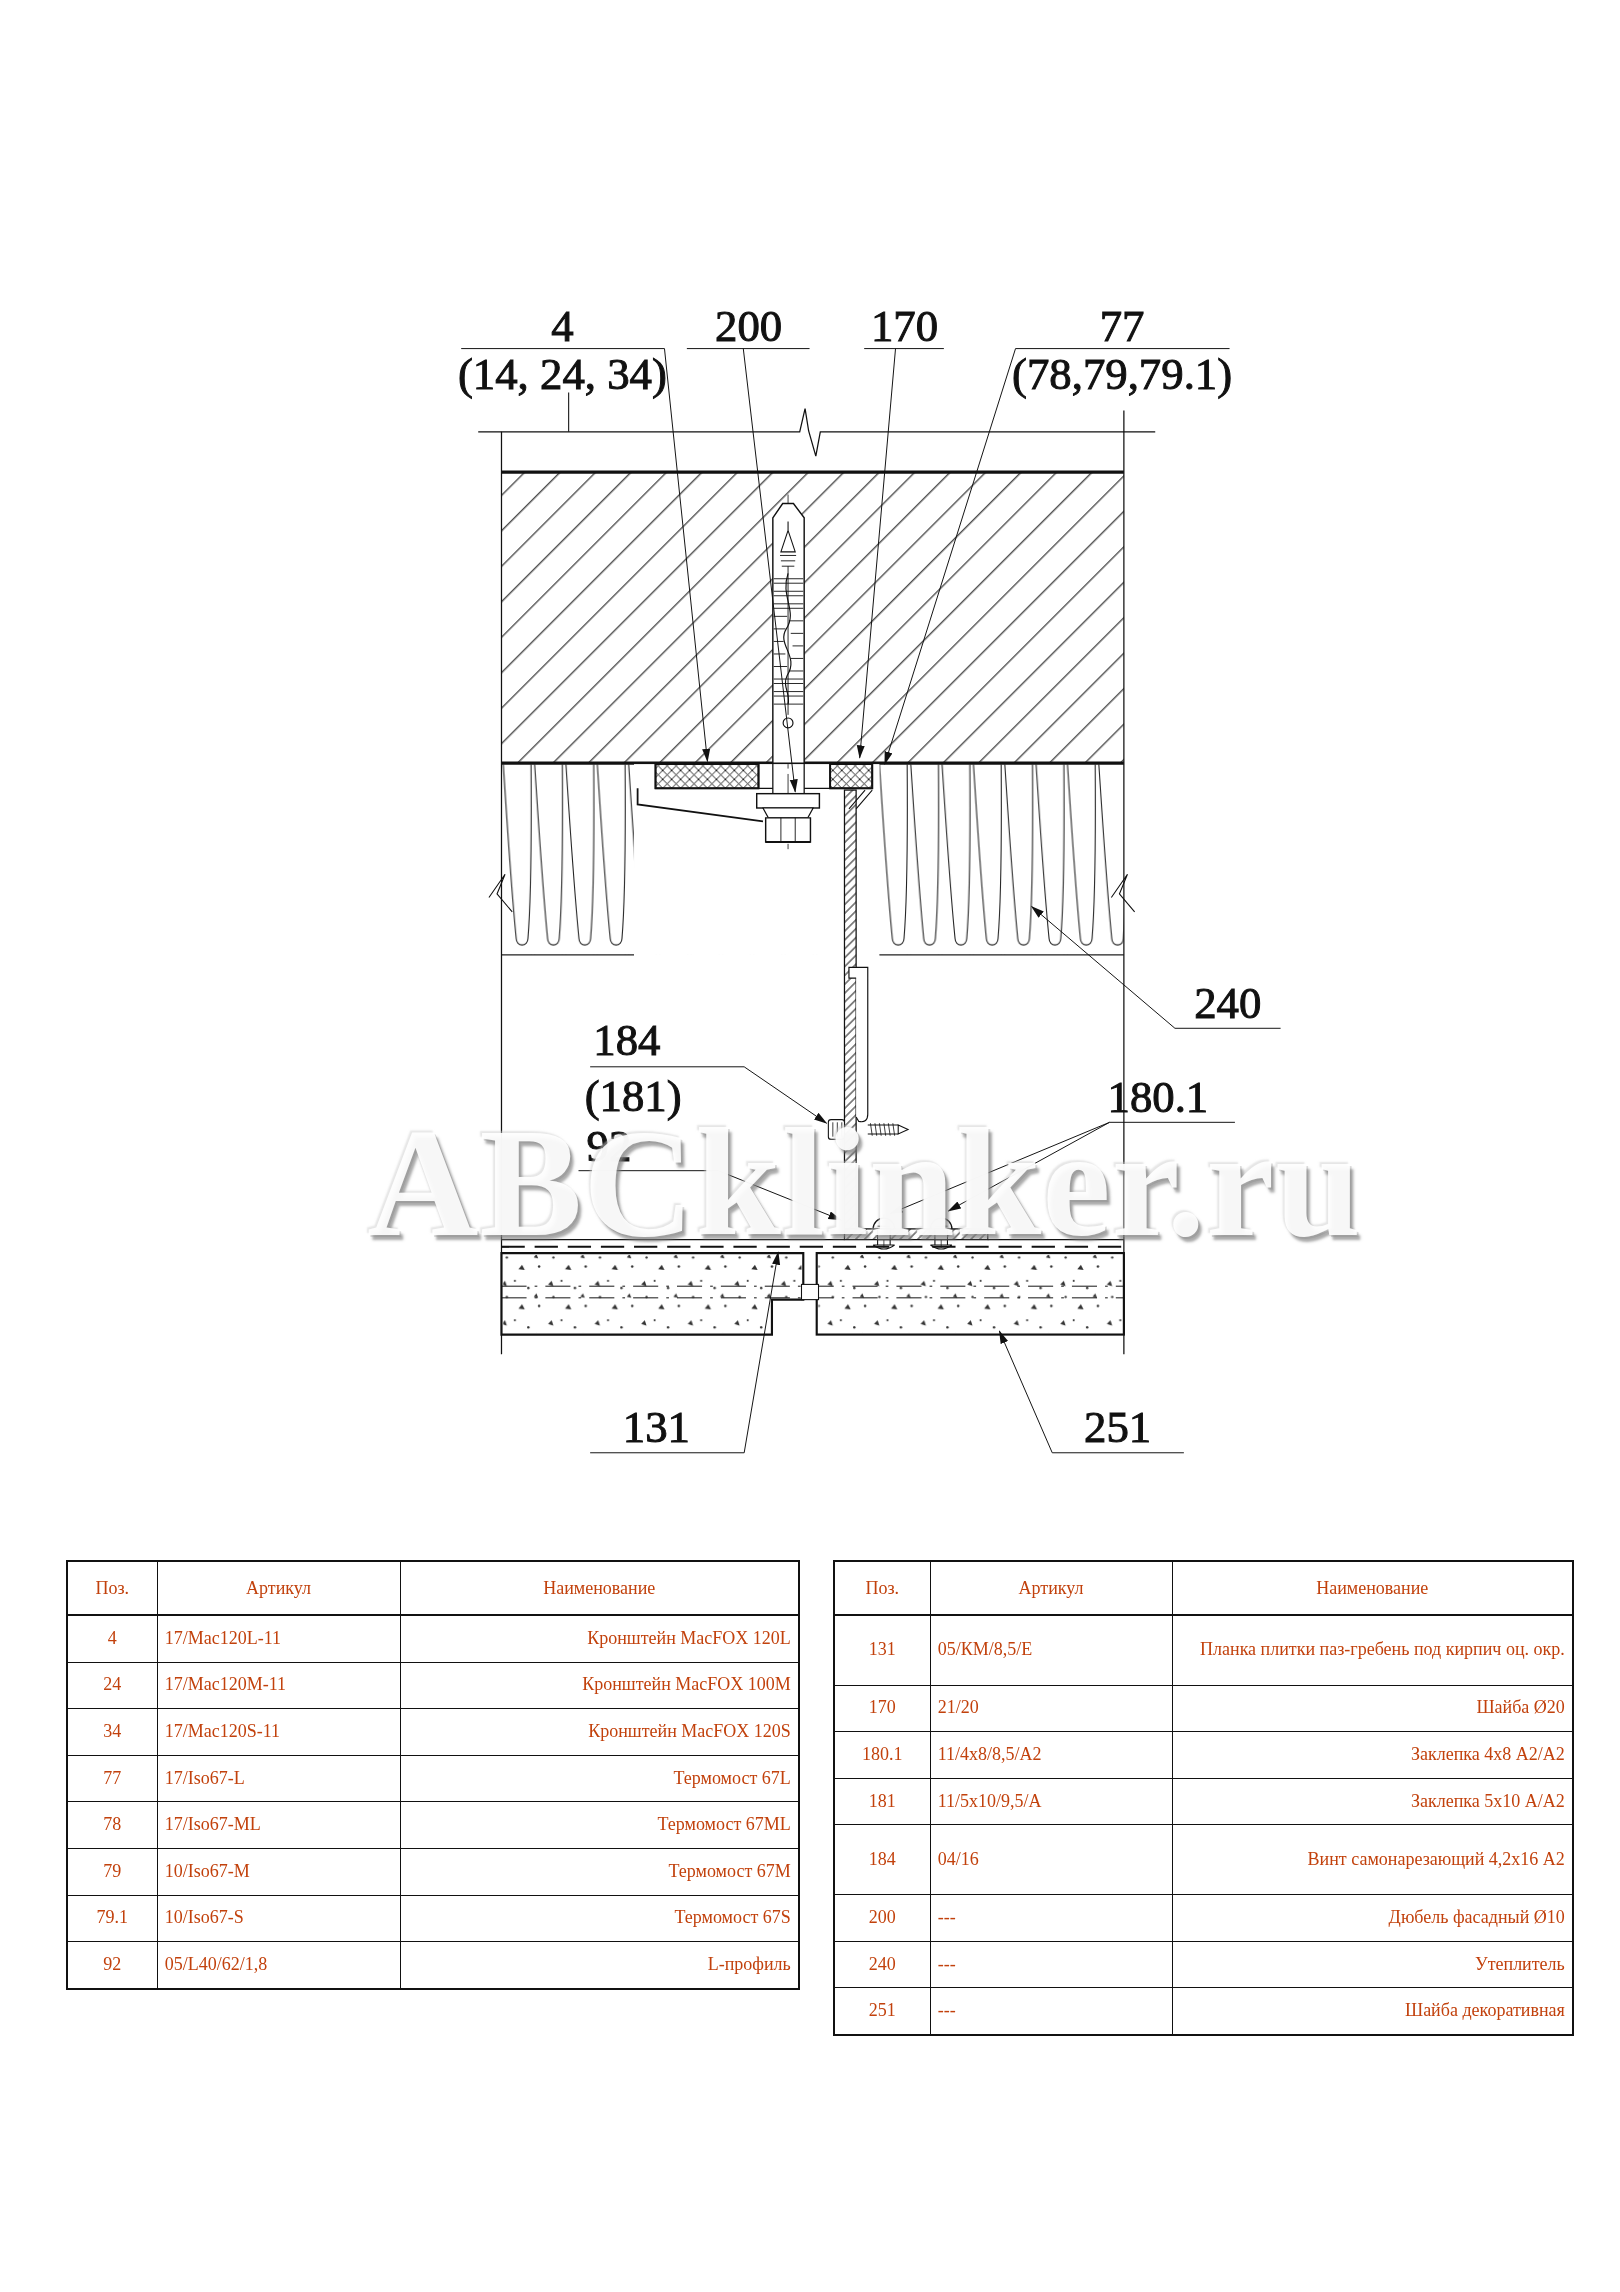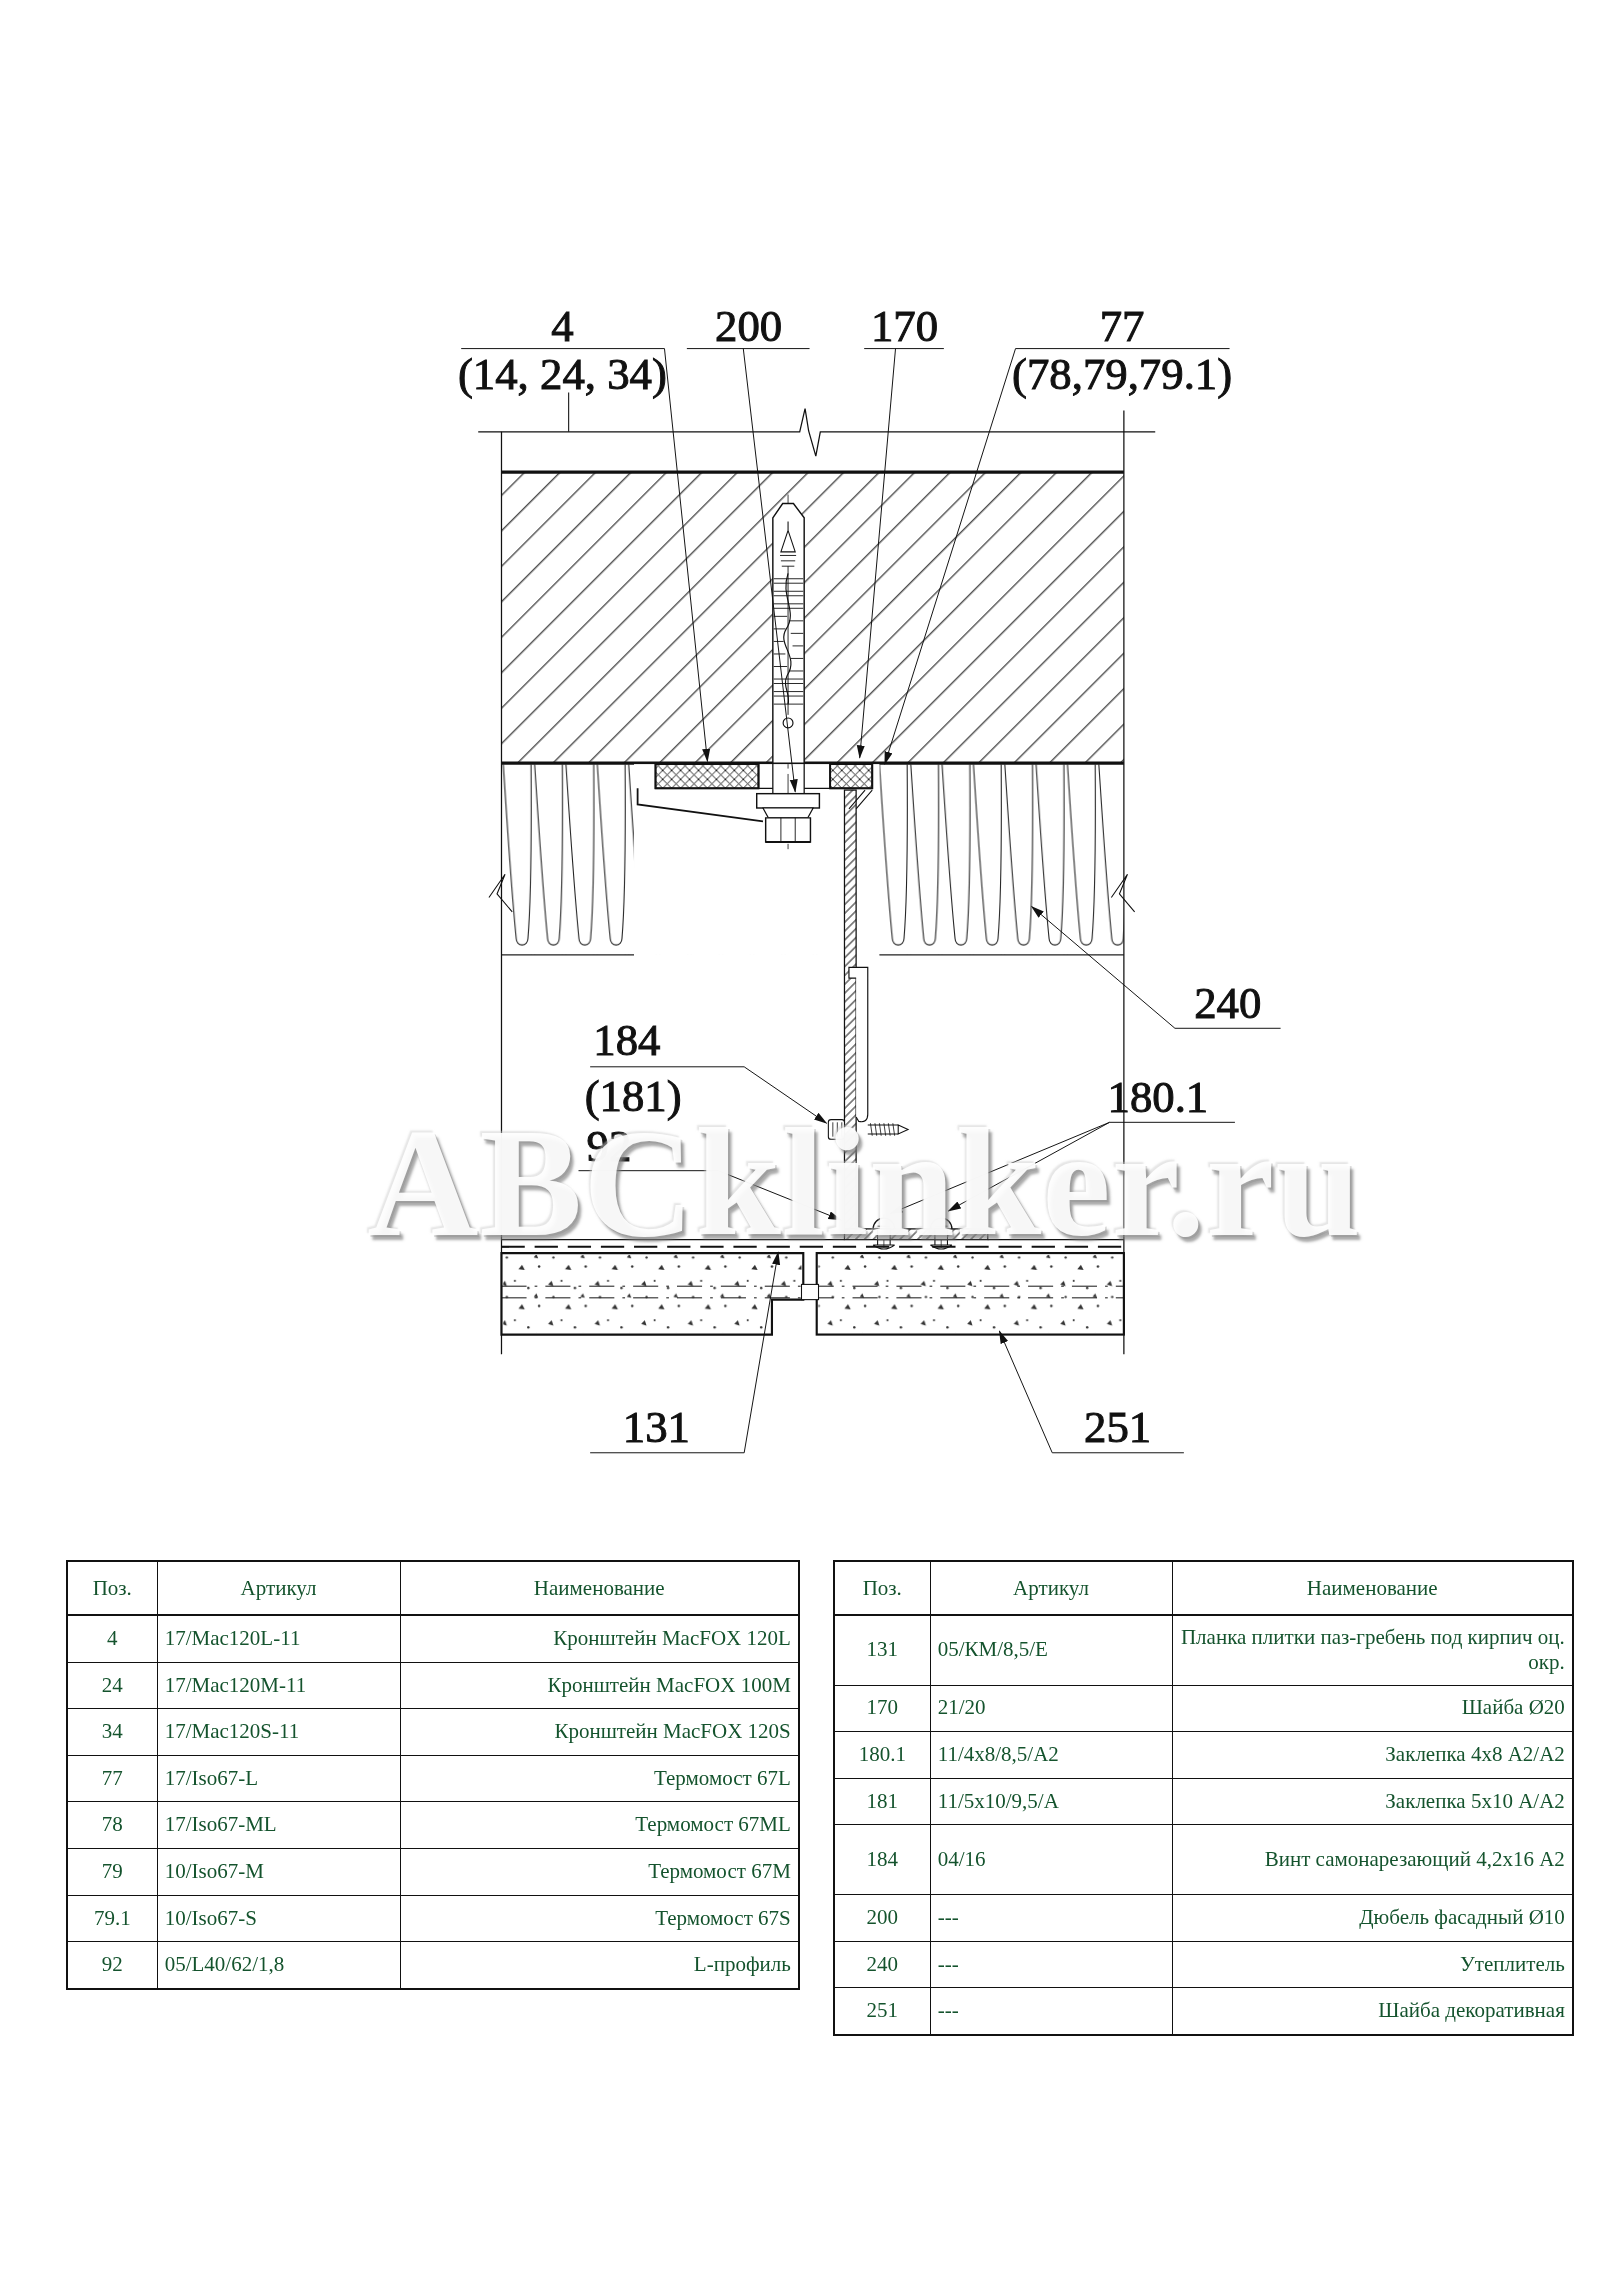--- a/index.html
+++ b/index.html
@@ -18,21 +18,21 @@
     font-size:154px;font-weight:bold;line-height:179px;text-align:center;
     color:rgba(255,255,255,0.92);
     letter-spacing:0.9px;
     text-shadow:3.6px 4.5px 2.7px rgba(125,125,125,0.65),
                 -1.8px -1.8px 1.8px rgba(205,205,205,0.5),
                 1.8px 1.8px 0 rgba(160,160,160,0.35);
     white-space:nowrap;
   }
   table.bom{
     position:absolute;border-collapse:collapse;table-layout:fixed;
-    font-size:21px;color:#14532d;background:#fff;
+    font-size:18px;color:#c2410c;background:#fff;
   }
   table.bom,table.bom th,table.bom td{border:1.4px solid #111;}
   table.bom{border:2.7px solid #111;}
   table.bom thead th{border-bottom:2.7px solid #111;font-weight:normal;height:50px;text-align:center;}
   table.bom td{height:42px;line-height:1.22;padding:1.8px 7.2px;}
   td.c-pos{text-align:center;padding:1.8px 1.8px;}
   td.c-art{text-align:left;padding-left:12.5px;}
   td.c-name{text-align:right;padding-left:16px;}
   #tbl-left{left:66px;top:1560px;width:731px;}
   #tbl-right{left:833px;top:1560px;width:739px;}

